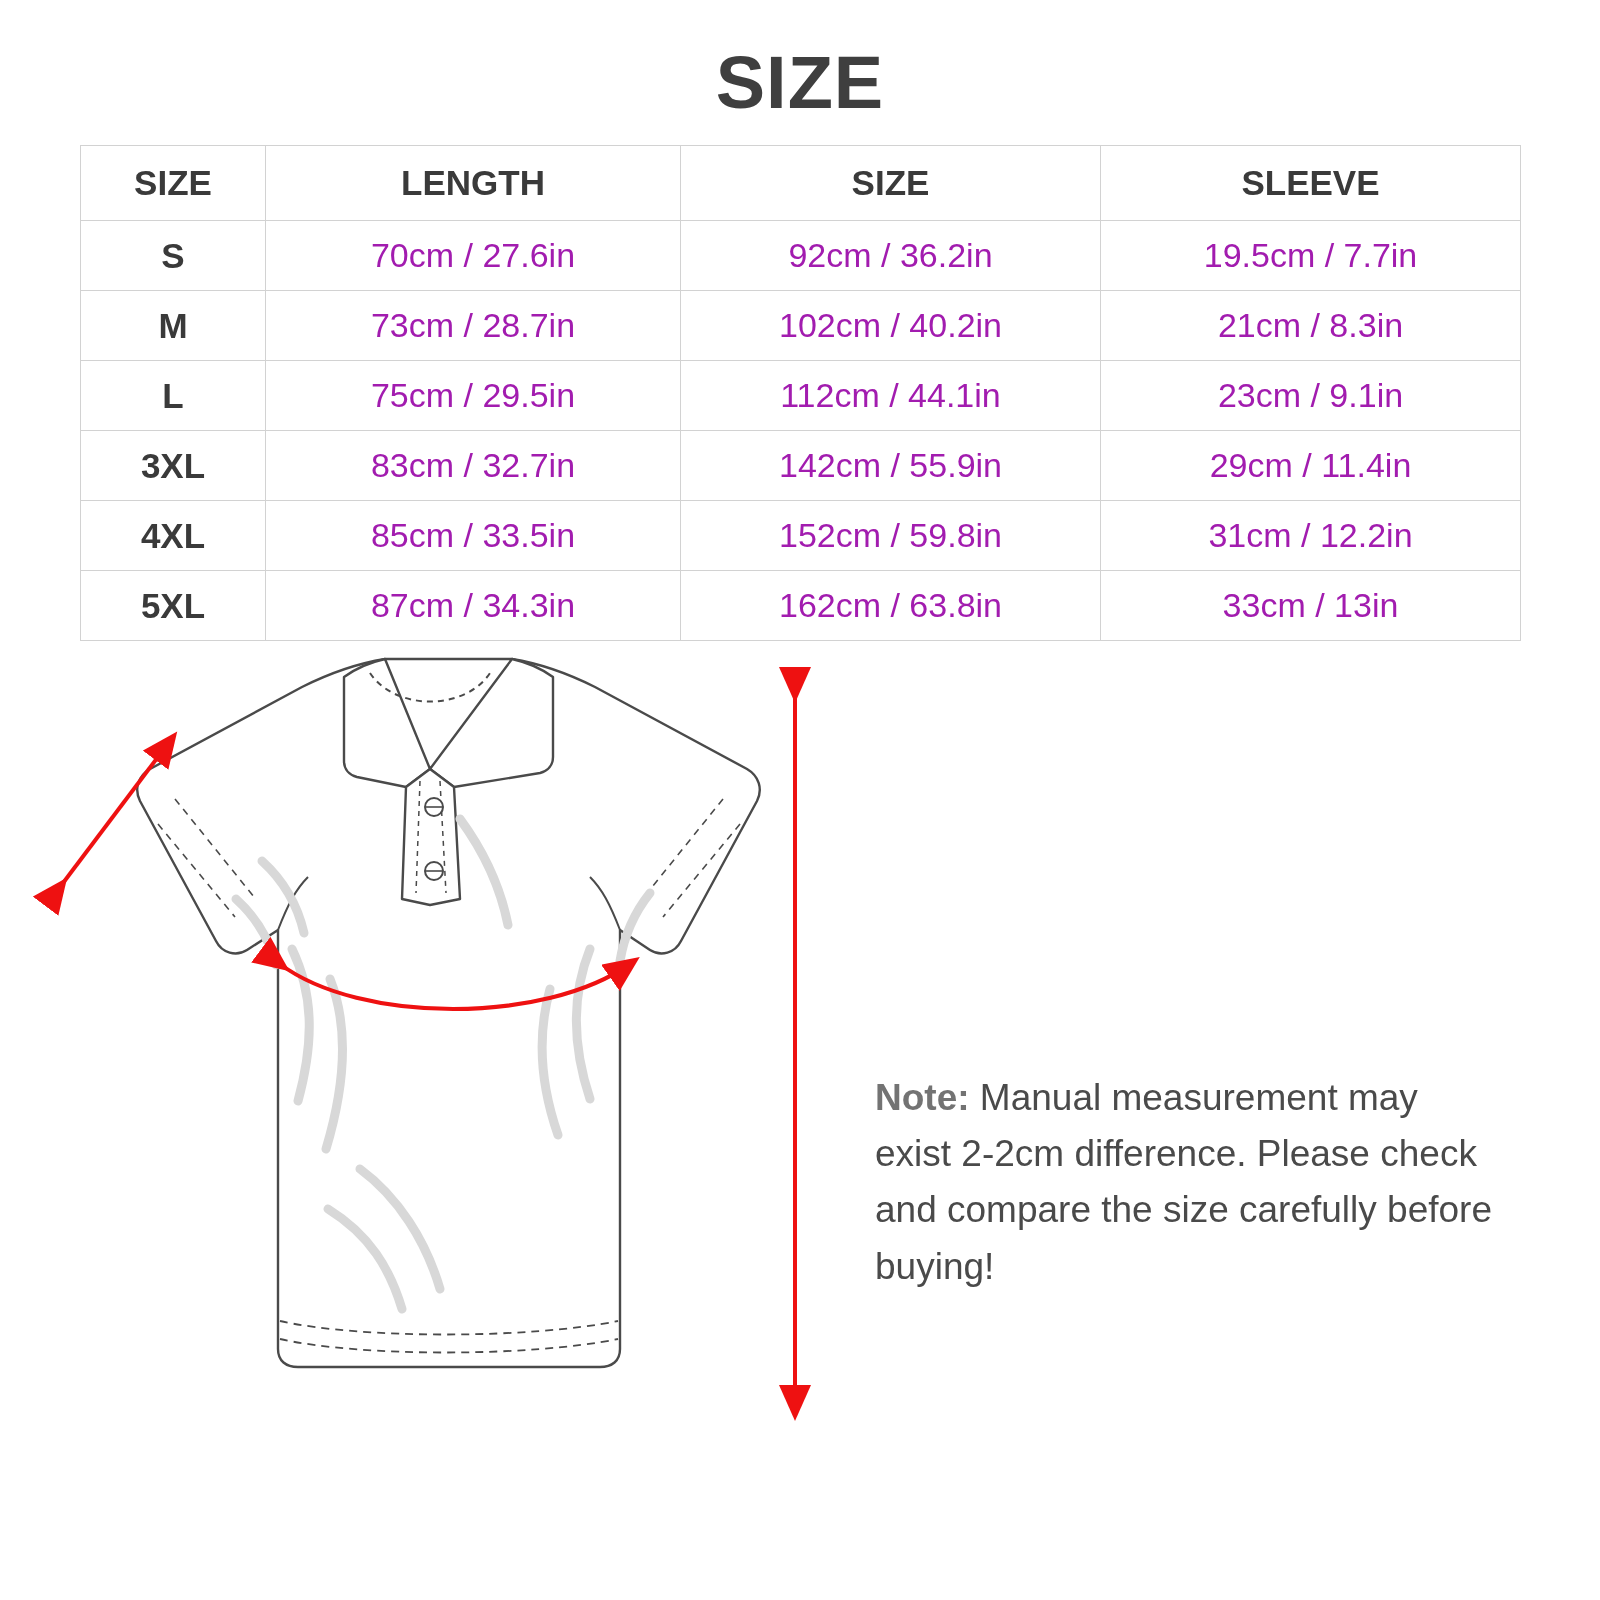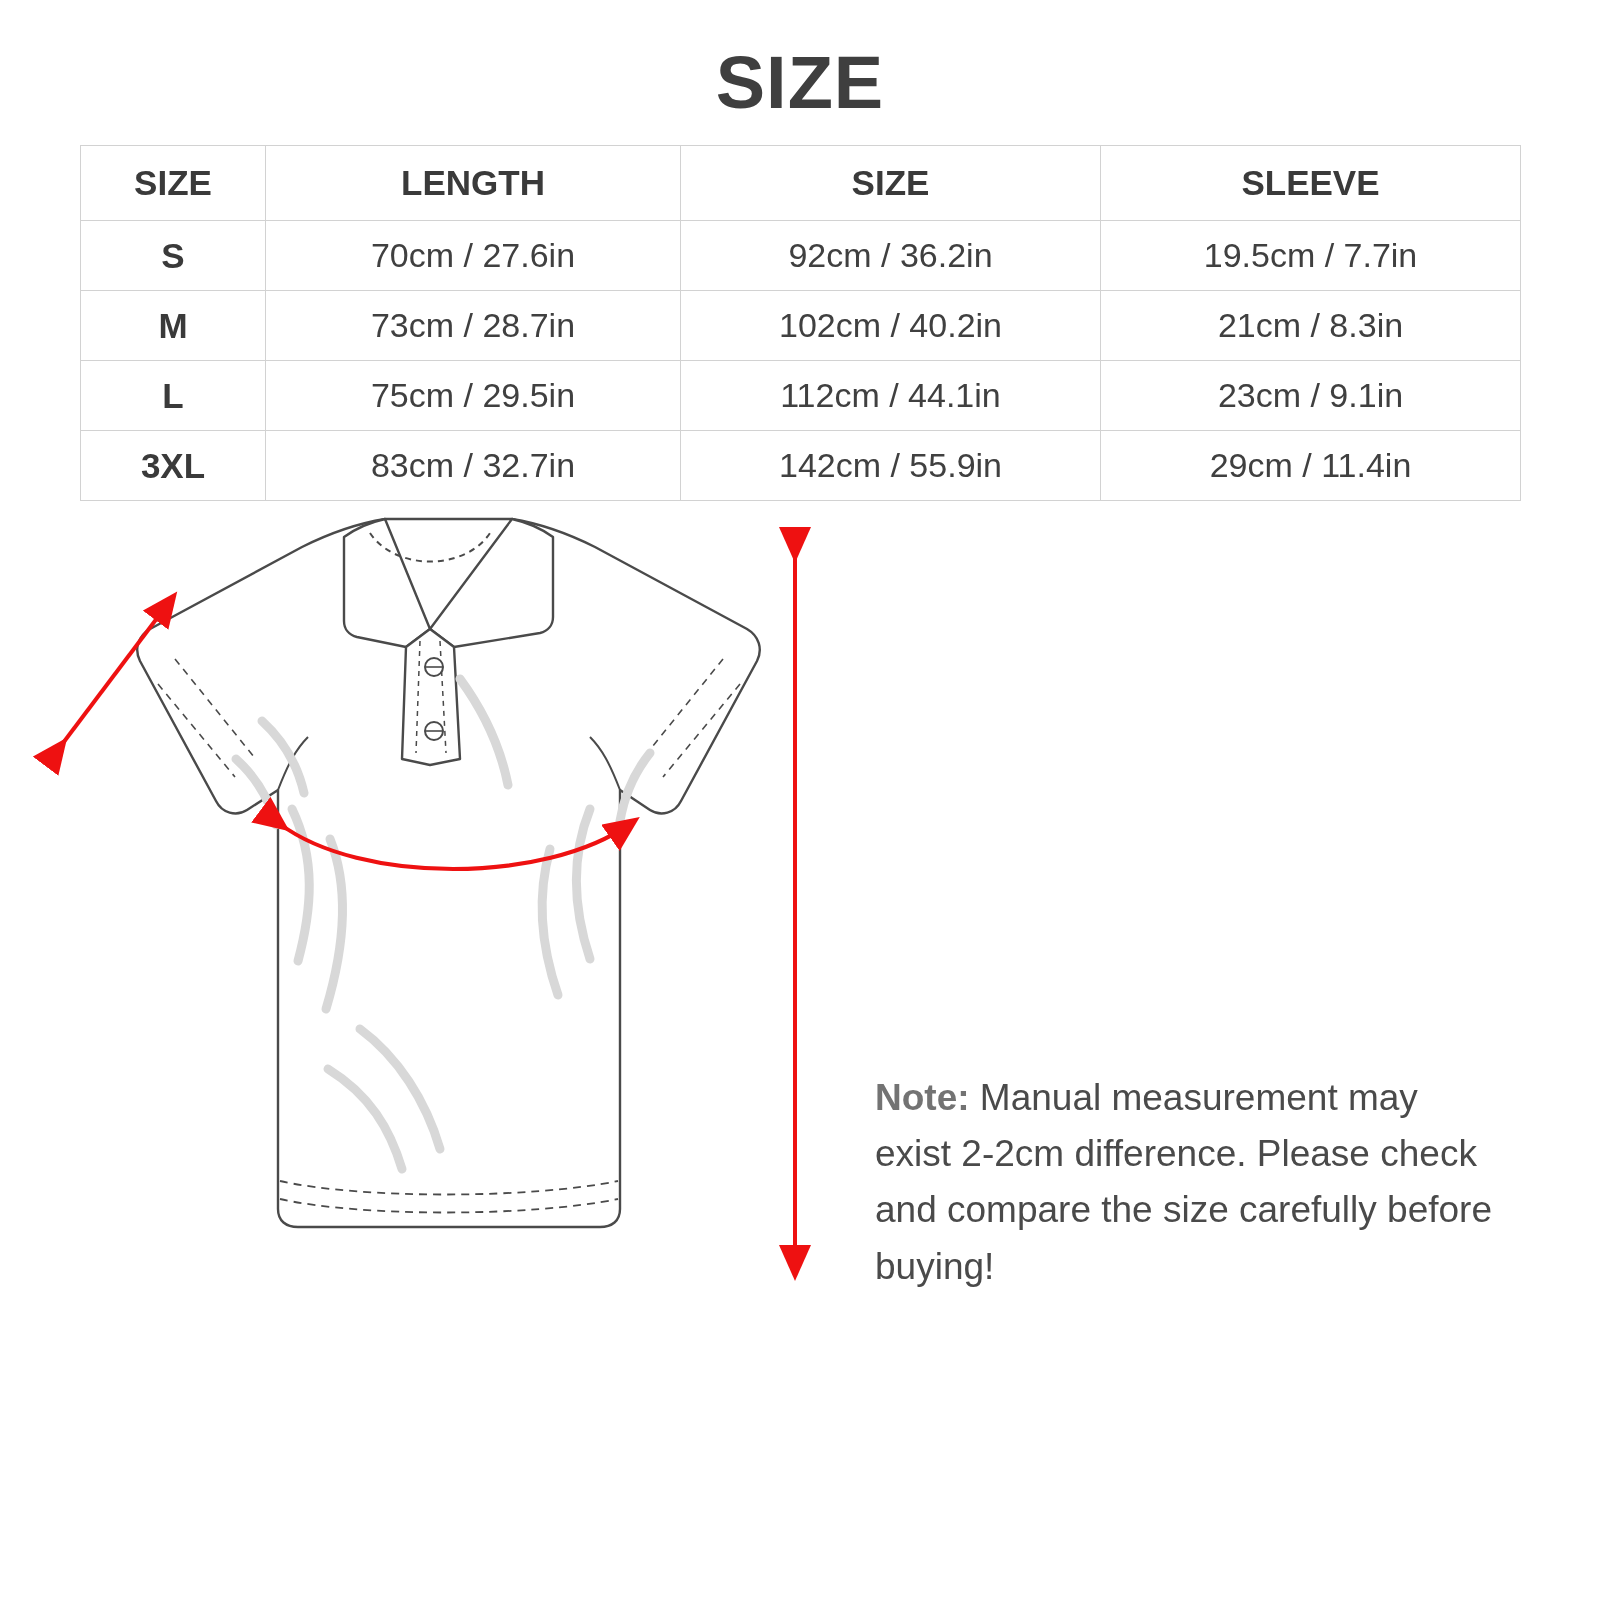--- a/index.html
+++ b/index.html
@@ -34,21 +34,21 @@
   }
   table.size-table {
     width: 100%;
     border-collapse: collapse;
     table-layout: fixed;
   }
   table.size-table th,
   table.size-table td {
     border: 1px solid #d2d2d2;
     text-align: center;
-    color: #404040;
+    color: #a21caf;
     font-weight: normal;
     height: 67px;
     vertical-align: middle;
   }
   table.size-table th {
     font-size: 35px;
     font-weight: bold;
     color: #3a3a3a;
     height: 72px;
   }
@@ -137,20 +137,32 @@
         <td class="size-cell">L</td>
         <td>75cm / 29.5in</td>
         <td>112cm / 44.1in</td>
         <td>23cm / 9.1in</td>
       </tr>
       <tr>
         <td class="size-cell">3XL</td>
         <td>83cm / 32.7in</td>
         <td>142cm / 55.9in</td>
         <td>29cm / 11.4in</td>
+      </tr>
+      <tr>
+        <td class="size-cell">4XL</td>
+        <td>85cm / 33.5in</td>
+        <td>152cm / 59.8in</td>
+        <td>31cm / 12.2in</td>
+      </tr>
+      <tr>
+        <td class="size-cell">5XL</td>
+        <td>87cm / 34.3in</td>
+        <td>162cm / 63.8in</td>
+        <td>33cm / 13in</td>
       </tr>
     </tbody>
   </table>
 </div>
 
 <div class="illustration-area">
 
   <svg class="shirt-svg" width="800" height="780" viewBox="0 0 800 780" xmlns="http://www.w3.org/2000/svg">
     <g fill="#ffffff" stroke="#4a4a4a" stroke-width="2.4" stroke-linejoin="round">
 

